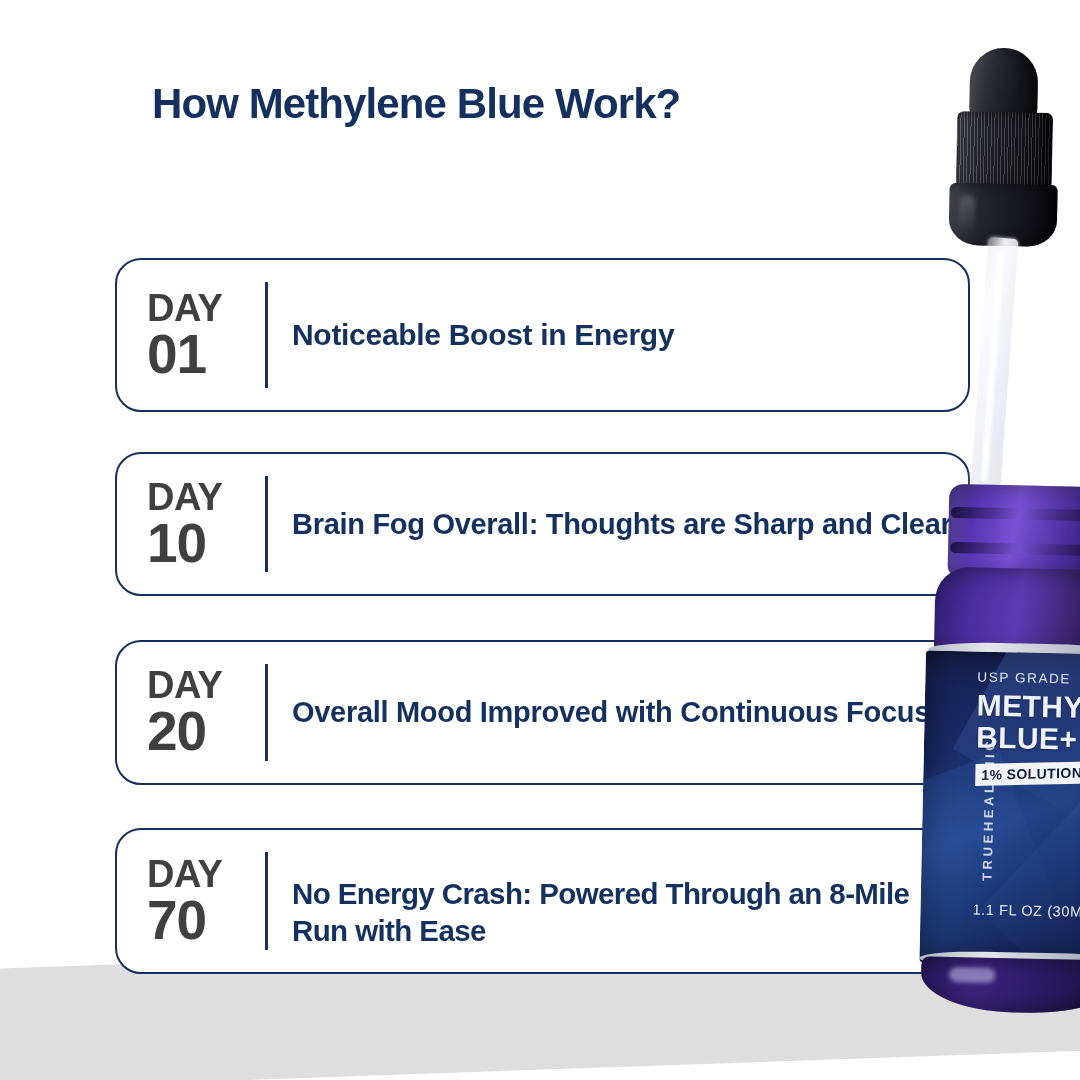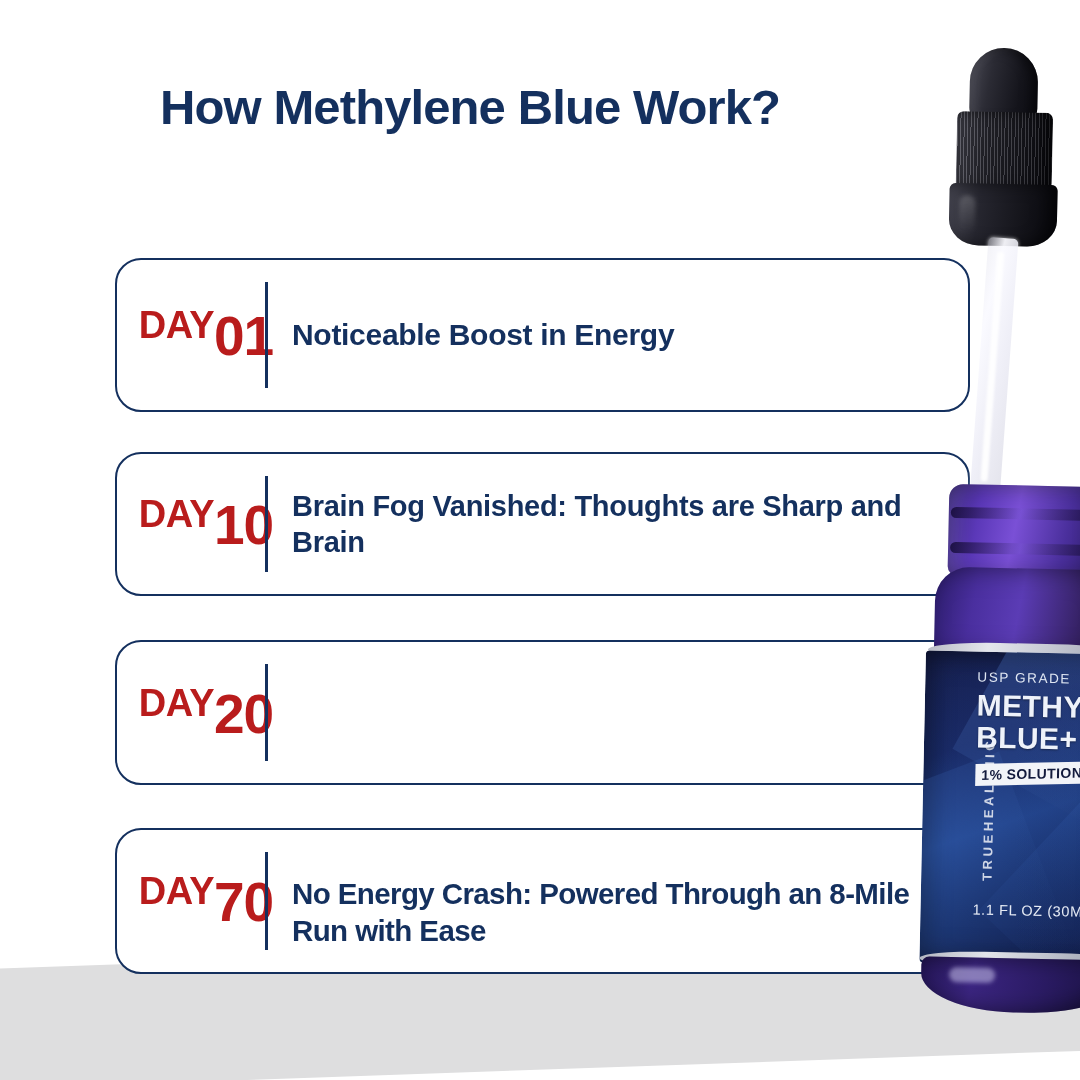--- a/index.html
+++ b/index.html
@@ -31,24 +31,24 @@
   .floor-fade{
     position:absolute;
     left:0; right:0; bottom:0; height:60px;
     background:linear-gradient(to bottom, rgba(255,255,255,0) 0%, rgba(222,222,223,0.0) 100%);
     z-index:1;
   }
 
   
   .headline {
     position:absolute;
-    left:160px; top:78px;
+    left:152px; top:78px;
     width:640px;
     color:#14305e;
-    font-size:49px;
+    font-size:42px;
     font-weight:bold;
     line-height:1.22;
     letter-spacing:-0.9px;
     z-index:6;
   }
 
   
   .cards { position:absolute; left:0; top:0; width:1080px; height:1080px; z-index:5; }
 
   .card {
@@ -64,24 +64,24 @@
   }
   .card.c1 { top:258px; height:154px; }
   .card.c2 { top:452px; height:144px; }
   .card.c3 { top:640px; height:145px; }
   .card.c4 { top:828px; height:146px; }
 
   .day-block {
     flex:0 0 auto;
     width:118px;
     display:flex;
-    flex-direction:row;
+    flex-direction:column;
     align-items:flex-start;
     justify-content:center;
-    color:#b91c1c;
+    color:#404040;
     line-height:0.92;
   }
   .day-word {
     font-size:38px;
     font-weight:bold;
     letter-spacing:-0.5px;
   }
   .day-num {
     font-size:55px;
     font-weight:bold;
@@ -348,29 +348,30 @@
       <div class="divider"></div>
       <div class="card-text">Noticeable Boost in Energy</div>
     </div>
 
     <div class="card c2">
       <div class="day-block">
         <span class="day-word">DAY</span>
         <span class="day-num">10</span>
       </div>
       <div class="divider"></div>
-      <div class="card-text">Brain Fog Vanished: Thoughts are Sharp and Brain</div>
+      <div class="card-text">Brain Fog Overall: Thoughts are Sharp and Clear</div>
     </div>
 
     <div class="card c3">
       <div class="day-block">
         <span class="day-word">DAY</span>
         <span class="day-num">20</span>
       </div>
       <div class="divider"></div>
+      <div class="card-text">Overall Mood Improved with Continuous Focus</div>
     </div>
 
     <div class="card c4">
       <div class="day-block">
         <span class="day-word">DAY</span>
         <span class="day-num">70</span>
       </div>
       <div class="divider"></div>
       <div class="card-text">No Energy Crash: Powered Through an 8-Mile Run with Ease</div>
     </div>

